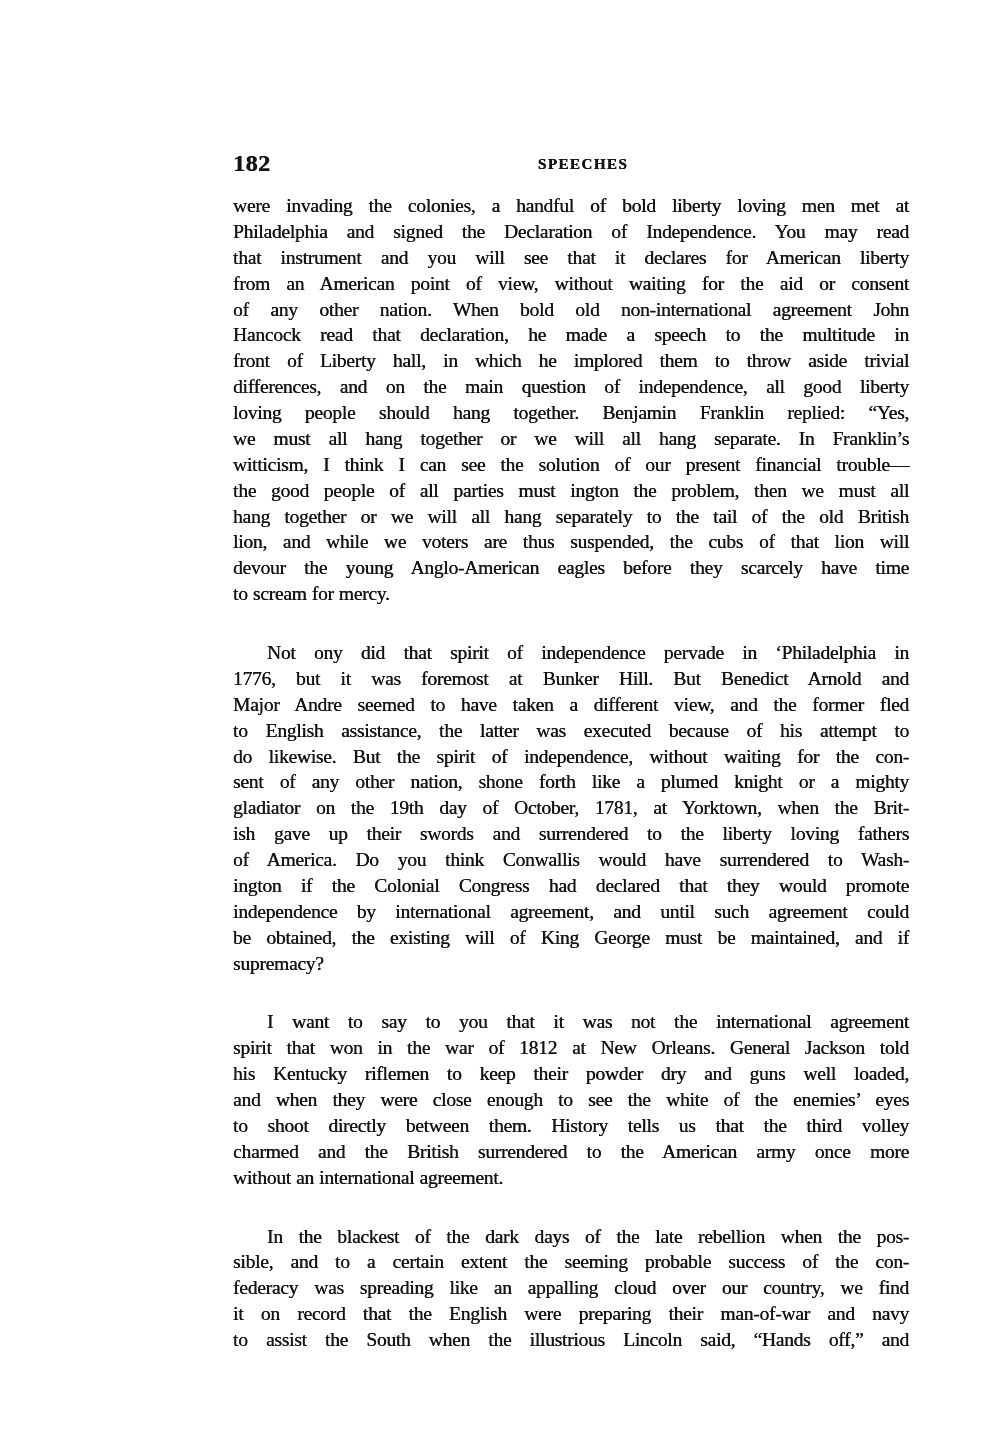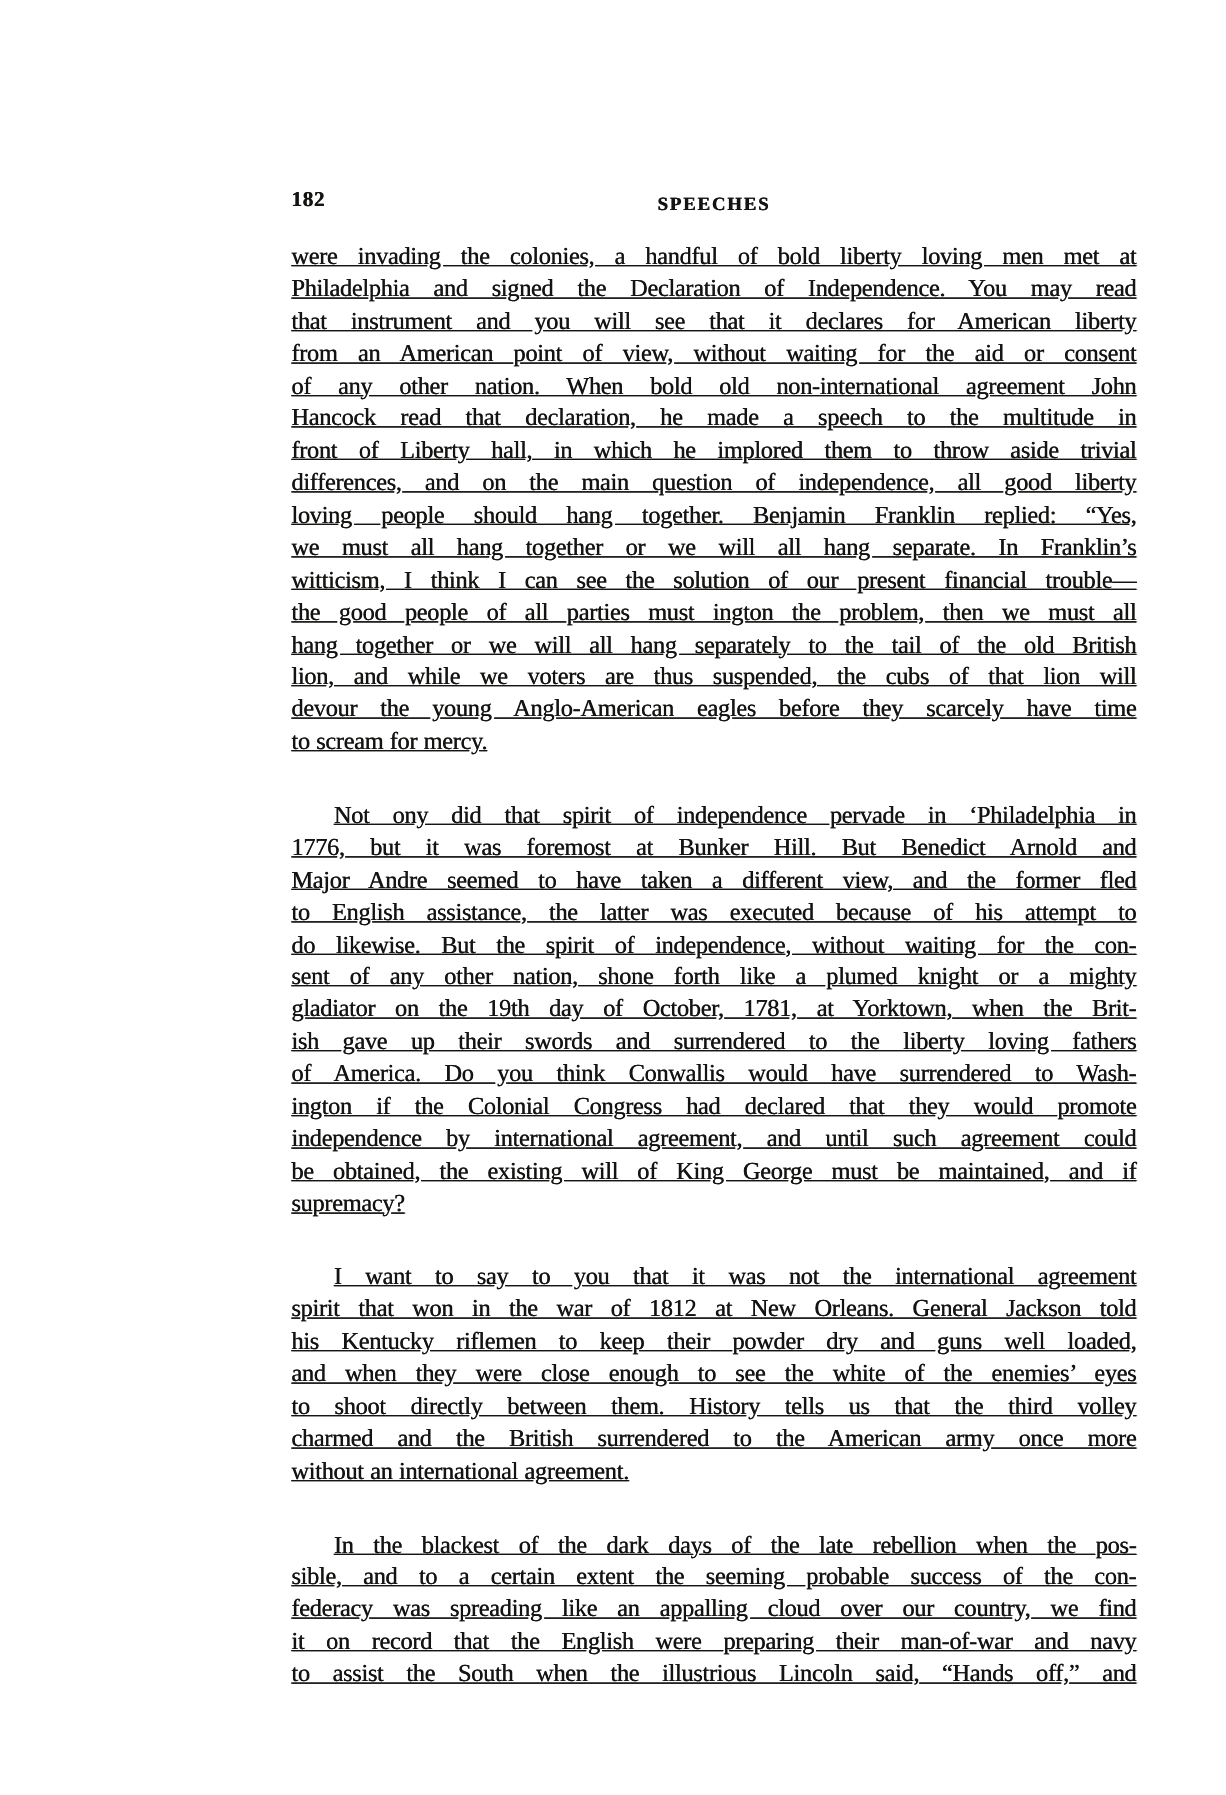--- a/index.html
+++ b/index.html
@@ -20,28 +20,28 @@
     position: absolute;
     left: 233px;
     top: 150px;
     width: 676px;
     height: 28px;
   }
   .page-number {
     position: absolute;
     left: 0;
     top: 0;
-    font-size: 17px;
+    font-size: 24px;
     font-weight: 700;
     letter-spacing: 0.5px;
     text-shadow: 0.4px 0 currentColor;
   }
   .running-head {
     position: absolute;
-    left: 0;
+    left: 12px;
     top: 6px;
     width: 100%;
     text-align: center;
     font-size: 15px;
     font-weight: 700;
     letter-spacing: 1.5px;
     text-shadow: 0.5px 0 currentColor;
   }
   .body-text {
     position: absolute;
@@ -52,21 +52,20 @@
     line-height: 25.87px;
     letter-spacing: -0.25px;
     word-spacing: 0.5px;
     text-shadow: 0.35px 0 currentColor;
   }
   .paragraph { margin: 0; padding: 0; }
   .line {
     text-align: justify;
     text-align-last: justify;
     white-space: normal;
-    text-decoration: underline;
   }
   .line.ragged { text-align-last: left; }
   .line.indent { padding-left: 34px; margin-top: 33px; }
 </style>
 </head>
 <body>
 
 <div class="page">
   <div class="header-row">
     <span class="page-number">182</span>

